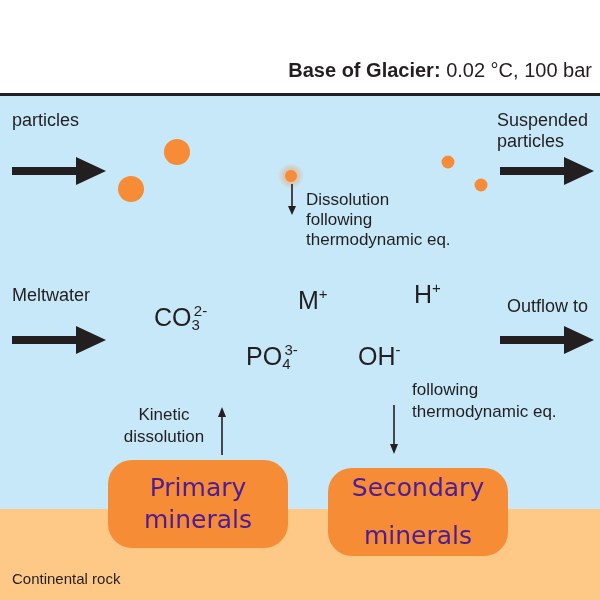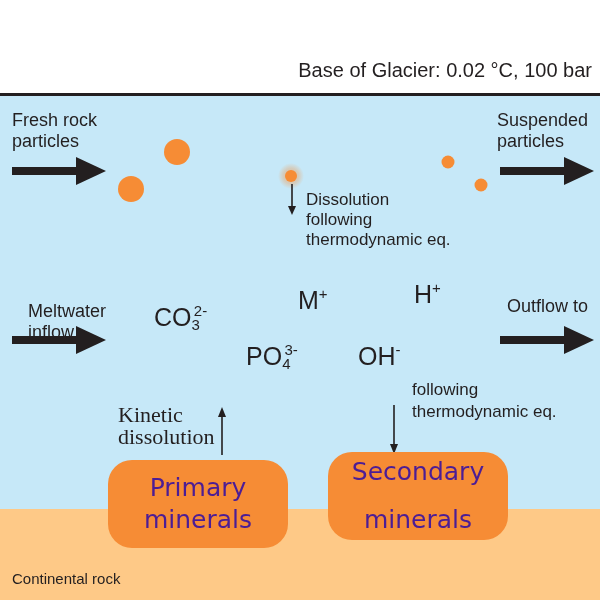--- a/index.html
+++ b/index.html
@@ -1,20 +1,20 @@
 <!DOCTYPE html>
 <html><head>
 <meta charset="utf-8">
 <style>
   html, body { margin:0; padding:0; }
   body { width:600px; height:600px; position:relative; overflow:hidden; background:#ffffff;
          font-family:"Liberation Sans", sans-serif; color:#231f20; }
   .abs { position:absolute; }
   .header { left:0; top:58px; width:592px; text-align:right; font-size:20px; line-height:24px; }
-  .header b { font-weight:normal;text-align:center; }
+  .header b { font-weight:bold;text-align:center; }
   .topline { left:0; top:93px; width:600px; height:3px; background:#231f20; }
   .water { left:0; top:96px; width:600px; height:413px; background:#c6e8f8; }
   .rock { left:0; top:509px; width:600px; height:91px; background:#fec987; }
   .lbl { font-size:18px; line-height:21px; }
   .ion { font-size:25px; line-height:28px; }
   .ion sub, .ion sup { font-size:15px; }
   .ion sub { position:relative; top:4px; vertical-align:baseline; }
   .ion sup { position:relative; top:-10px; vertical-align:baseline; }
   .box { background:#f68c35; border-radius:24px; text-align:center; font-size:25px; line-height:32px;
          display:flex; flex-direction:column; justify-content:center; color:#4c1d95;
@@ -27,42 +27,40 @@
 
 <div class="abs header">
   <b>Base of Glacier:</b>
   <span>0.02 °C, 100 bar</span>
 </div>
 <div class="abs topline"></div>
 <div class="abs water"></div>
 <div class="abs rock"></div>
 
 <div class="abs lbl" style="left:12px; top:110px;">
-  <div>Fresh rock</div>
   <div>particles</div>
 </div>
-<div class="abs lbl" style="left:12px; top:301px;margin-left:16px;">
+<div class="abs lbl" style="left:12px; top:285px;">
   <div>Meltwater</div>
-  <div>inflow</div>
 </div>
 
 <div class="abs lbl" style="right:12px; top:110px; text-align:left;">
   <div>Suspended</div>
   <div>particles</div>
 </div>
 <div class="abs lbl" style="right:12px; top:296px; text-align:center;">
   <div>Outflow to</div>
 </div>
 
 <div class="abs lbl" style="left:306px; top:190px; font-size:17px; line-height:20px;">
   <div>Dissolution</div>
   <div>following</div>
   <div>thermodynamic eq.</div>
 </div>
-<div class="abs lbl" style="left:118px; top:404px; width:92px; text-align:left; font-size:22px; line-height:22px;font-family:Liberation Serif, serif;">
+<div class="abs lbl" style="left:118px; top:404px; width:92px; text-align:center; font-size:17px; line-height:22px;">
   <div>Kinetic</div>
   <div>dissolution</div>
 </div>
 <div class="abs lbl" style="left:412px; top:379px; font-size:17px; line-height:22px;">
   <div>following</div>
   <div>thermodynamic eq.</div>
 </div>
 
 <div class="abs ion" style="left:154px; top:290px;margin-top:13px;">
   <span>CO</span><sub>3</sub><sup style="margin-left:-6px;">2-</sup>
@@ -124,18 +122,18 @@
   <g>
     <line x1="394" y1="405" x2="394" y2="446" stroke="#231f20" stroke-width="1.6"></line>
     <polygon points="390,444 398,444 394,454" fill="#231f20"></polygon>
   </g>
 </svg>
 
 <div class="abs box" style="left:108px; top:460px; width:180px; height:88px;">
   <div>Primary</div>
   <div>minerals</div>
 </div>
-<div class="abs box" style="left:328px; top:452px; width:180px; height:88px;gap:16px;">
+<div class="abs box" style="left:328px; top:468px; width:180px; height:88px;gap:16px;">
   <div>Secondary</div>
   <div>minerals</div>
 </div>
 
 <div class="abs rocklabel">Continental rock</div>
 
 </body></html>

